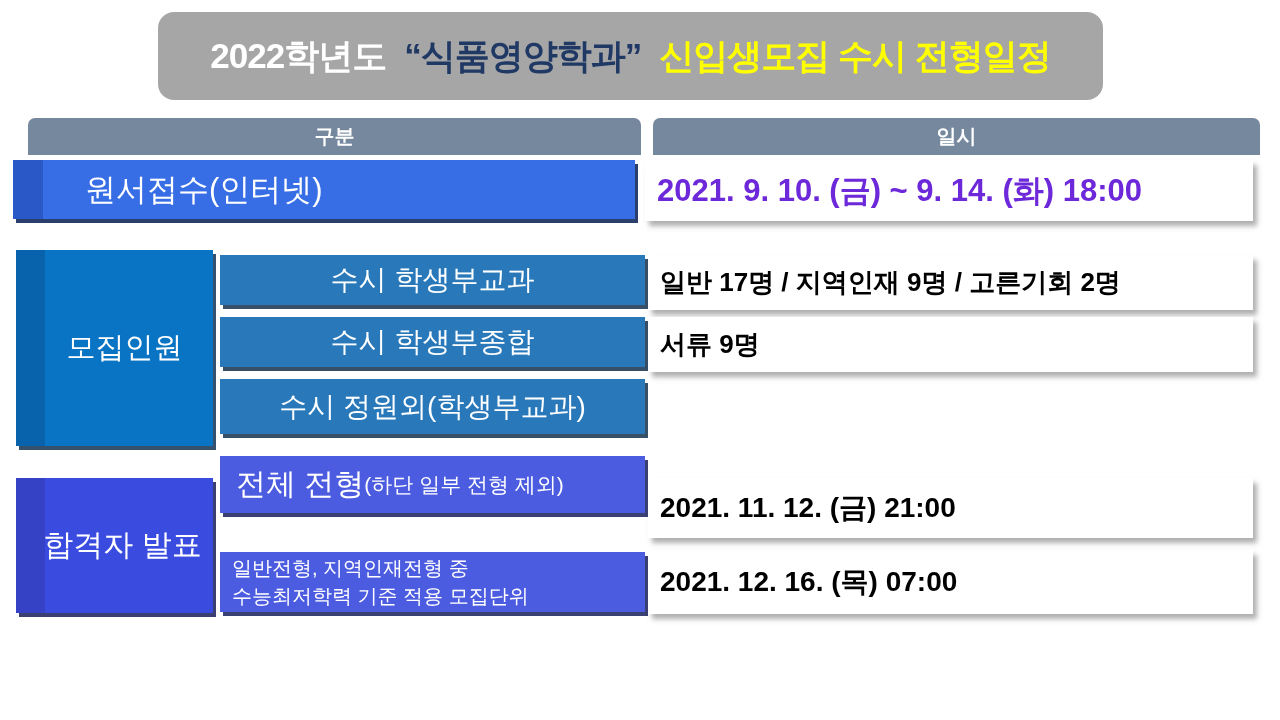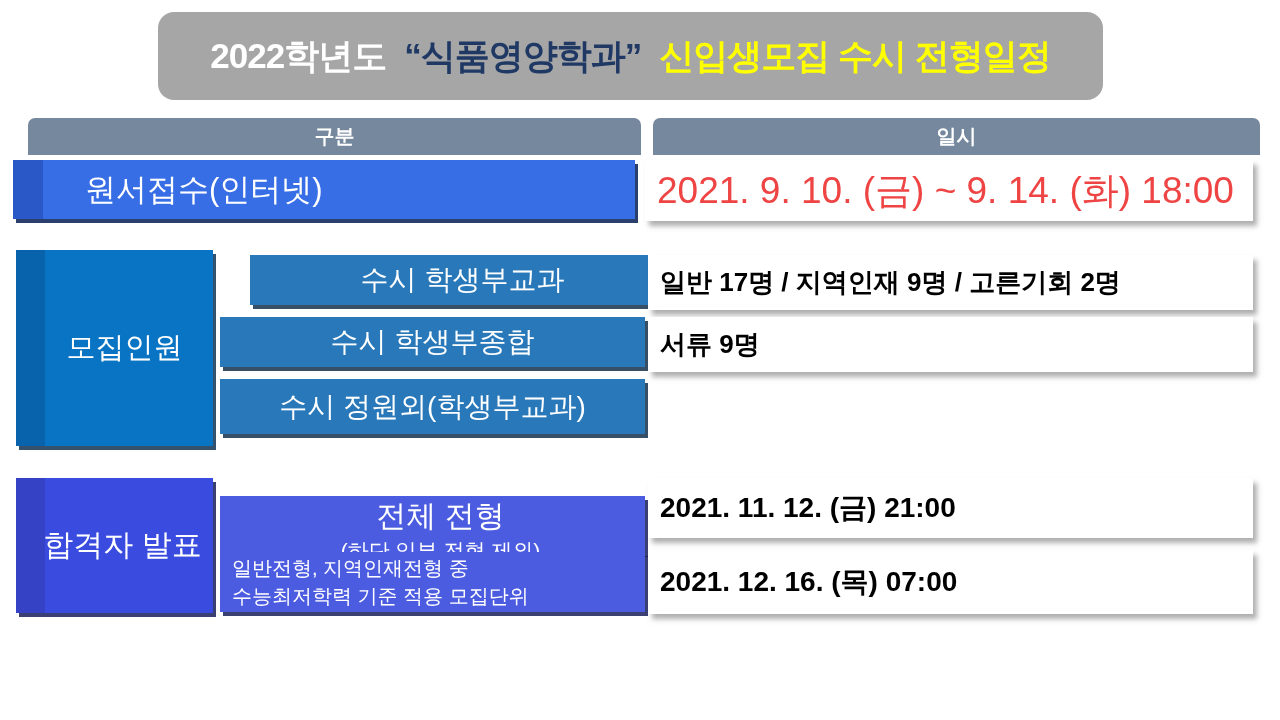--- a/index.html
+++ b/index.html
@@ -38,21 +38,21 @@
     font-size:31px;color:#ffffff;display:flex;align-items:center;
     padding-left:72px;
   }
   .app-bar .edge{width:30px;background:#2a58c6;}
 
   .value-box{
     background:#ffffff;display:flex;align-items:center;
     box-shadow:4px 5px 5px rgba(110,110,110,0.55);
     padding-left:12px;white-space:nowrap;
   }
-  .value-red{color:#ef4444;font-weight:normal;font-size:37px;}
+  .value-red{color:#6d28d9;font-weight:bold;font-size:31px;}
   .value-black{color:#000000;font-weight:bold;font-size:26px;}
 
   
   .quota-block{
     left:16px;top:250px;width:197px;height:196px;background:#0a74c4;
     box-shadow:3px 4px 0 rgba(16,50,84,0.85);
     display:flex;flex-direction:column;align-items:center;justify-content:center;
     color:#ffffff;font-size:29px;line-height:1.35;
   }
   .quota-block .edge{width:29px;background:#0863ac;}
@@ -106,37 +106,37 @@
   </div>
   <div class="abs value-box" style="left:645px;top:160px;width:608px;height:61px;">
     <span class="value-red">2021. 9. 10. (금) ~ 9. 14. (화) 18:00</span>
   </div>
 
   <div class="abs quota-block">
     <span class="edge"></span>
     <div class="txt">모집인원</div>
   </div>
 
-  <div class="abs mid-row" style="top:255px;height:50px;margin-left:30px;">수시 학생부교과</div>
+  <div class="abs mid-row" style="top:255px;height:50px;">수시 학생부교과</div>
   <div class="abs mid-row" style="top:317px;height:50px;">수시 학생부종합</div>
   <div class="abs mid-row" style="top:379px;height:55px;">수시 정원외(학생부교과)</div>
 
   <div class="abs value-box" style="left:648px;top:255px;width:605px;height:55px;">
     <span class="value-black">일반 17명 / 지역인재 9명 / 고른기회 2명</span>
   </div>
   <div class="abs value-box" style="left:648px;top:317px;width:605px;height:55px;">
     <span class="value-black">서류 9명</span>
   </div>
 
   <div class="abs ann-block">
     <span class="edge"></span>
     <span class="txt">합격자 발표</span>
   </div>
 
-  <div class="abs ann-row ann-row-a" style="top:496px;height:57px;flex-direction:column;">
+  <div class="abs ann-row ann-row-a" style="top:456px;height:57px;">
     <span class="main">전체 전형</span>
       <span class="sub">(하단 일부 전형 제외)</span>
   </div>
   <div class="abs ann-row ann-row-b" style="top:552px;height:60px;">
     <div>일반전형, 지역인재전형 중</div>
     <div>수능최저학력 기준 적용 모집단위</div>
   </div>
 
   <div class="abs value-box" style="left:648px;top:478px;width:605px;height:60px;">
     <span class="value-black" style="font-size:28px;">2021. 11. 12. (금) 21:00</span>

